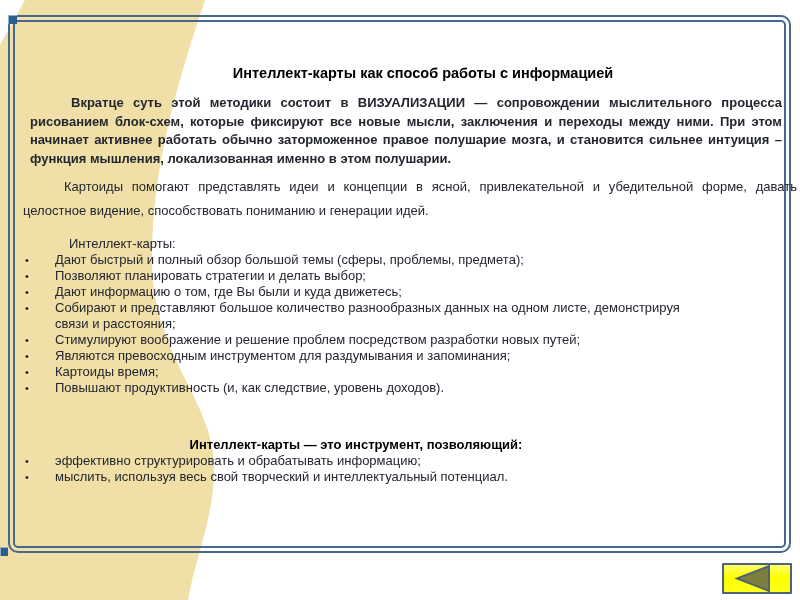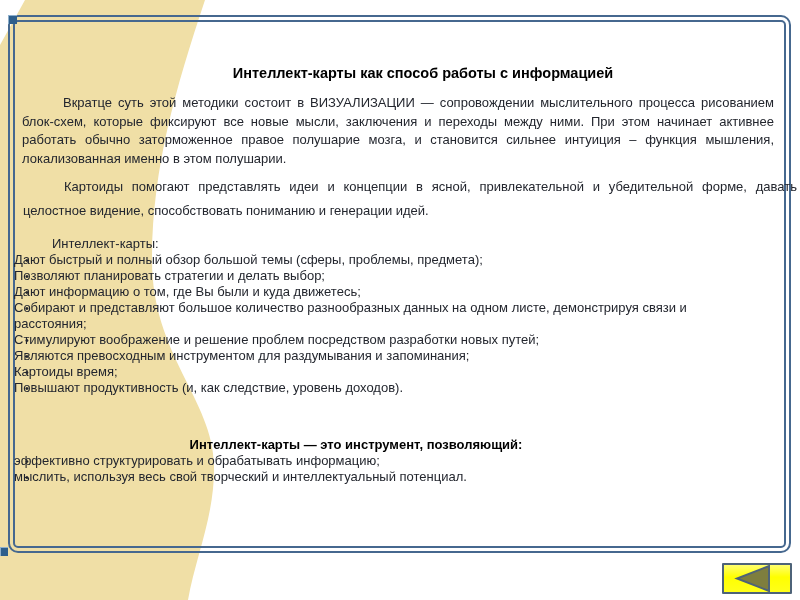--- a/index.html
+++ b/index.html
@@ -7,29 +7,29 @@
        font-family:"Liberation Sans",sans-serif;color:#23262e;}
   .tan-svg{position:absolute;left:0;top:0;z-index:0;}
   .frame{position:absolute;left:8px;top:15px;width:783px;height:538px;
          border:7px double #46688f;border-radius:10px;box-sizing:border-box;z-index:1;}
   .handle{position:absolute;background:#2e5f8c;z-index:2;}
   .handle-tl{left:8px;top:15px;width:9px;height:9px;box-shadow:inset 1px 1px 0 #8fb0cc;}
   .handle-bl{left:0px;top:547px;width:8px;height:9px;box-shadow:inset 1px 1px 0 #8fb0cc;}
   .content{position:absolute;left:14px;top:0;width:774px;z-index:3;font-size:13px;}
   .title{position:absolute;top:63px;left:0;width:774px;box-sizing:border-box;padding-left:44px;
          text-align:center;font-size:14.5px;font-weight:bold;color:#000;line-height:20px;}
-  .p1{position:absolute;top:94px;left:8px;width:752px;margin:0;text-align:justify;
-      text-indent:41px;line-height:18.5px;}
+  .p1{position:absolute;top:94px;left:16px;width:752px;margin:0;text-align:justify;
+      text-indent:41px;line-height:18.5px;font-weight:bold;}
   .p2{position:absolute;top:174px;left:8px;width:774px;margin:1px;text-align:justify;
       text-indent:41px;line-height:24px;}
   .list1{position:absolute;top:236px;left:0;width:700px;}
   .list2{position:absolute;top:453px;left:0;width:720px;}
-  .list-intro{padding-left:38px;line-height:16px;}
+  .list-intro{padding-left:55px;line-height:16px;}
   ul.blist{list-style:none;margin:0;padding:0;}
-  ul.blist li{position:relative;line-height:16px;width:690px;box-sizing:border-box;}
+  ul.blist li{position:relative;padding-left:41px;line-height:16px;width:690px;box-sizing:border-box;}
   ul.blist li::before{content:"\2022";position:absolute;left:11px;top:0px;font-size:11px;color:#23262e;}
   .subheading{position:absolute;top:437px;left:12px;width:660px;text-align:center;
               font-weight:bold;color:#000;line-height:16px;}
   .back-btn{position:absolute;left:722px;top:563px;width:70px;height:31px;z-index:4;
             padding:0;border:2px solid #4e6378;box-sizing:border-box;cursor:pointer;
             background:linear-gradient(#ffff6e,#ffff00 45%,#ffff1a);
             box-shadow:0 0 0 1px #ffffff;border-radius:1px;}
   .back-btn svg{display:block;width:100%;height:100%;}
 </style>
 </head>

